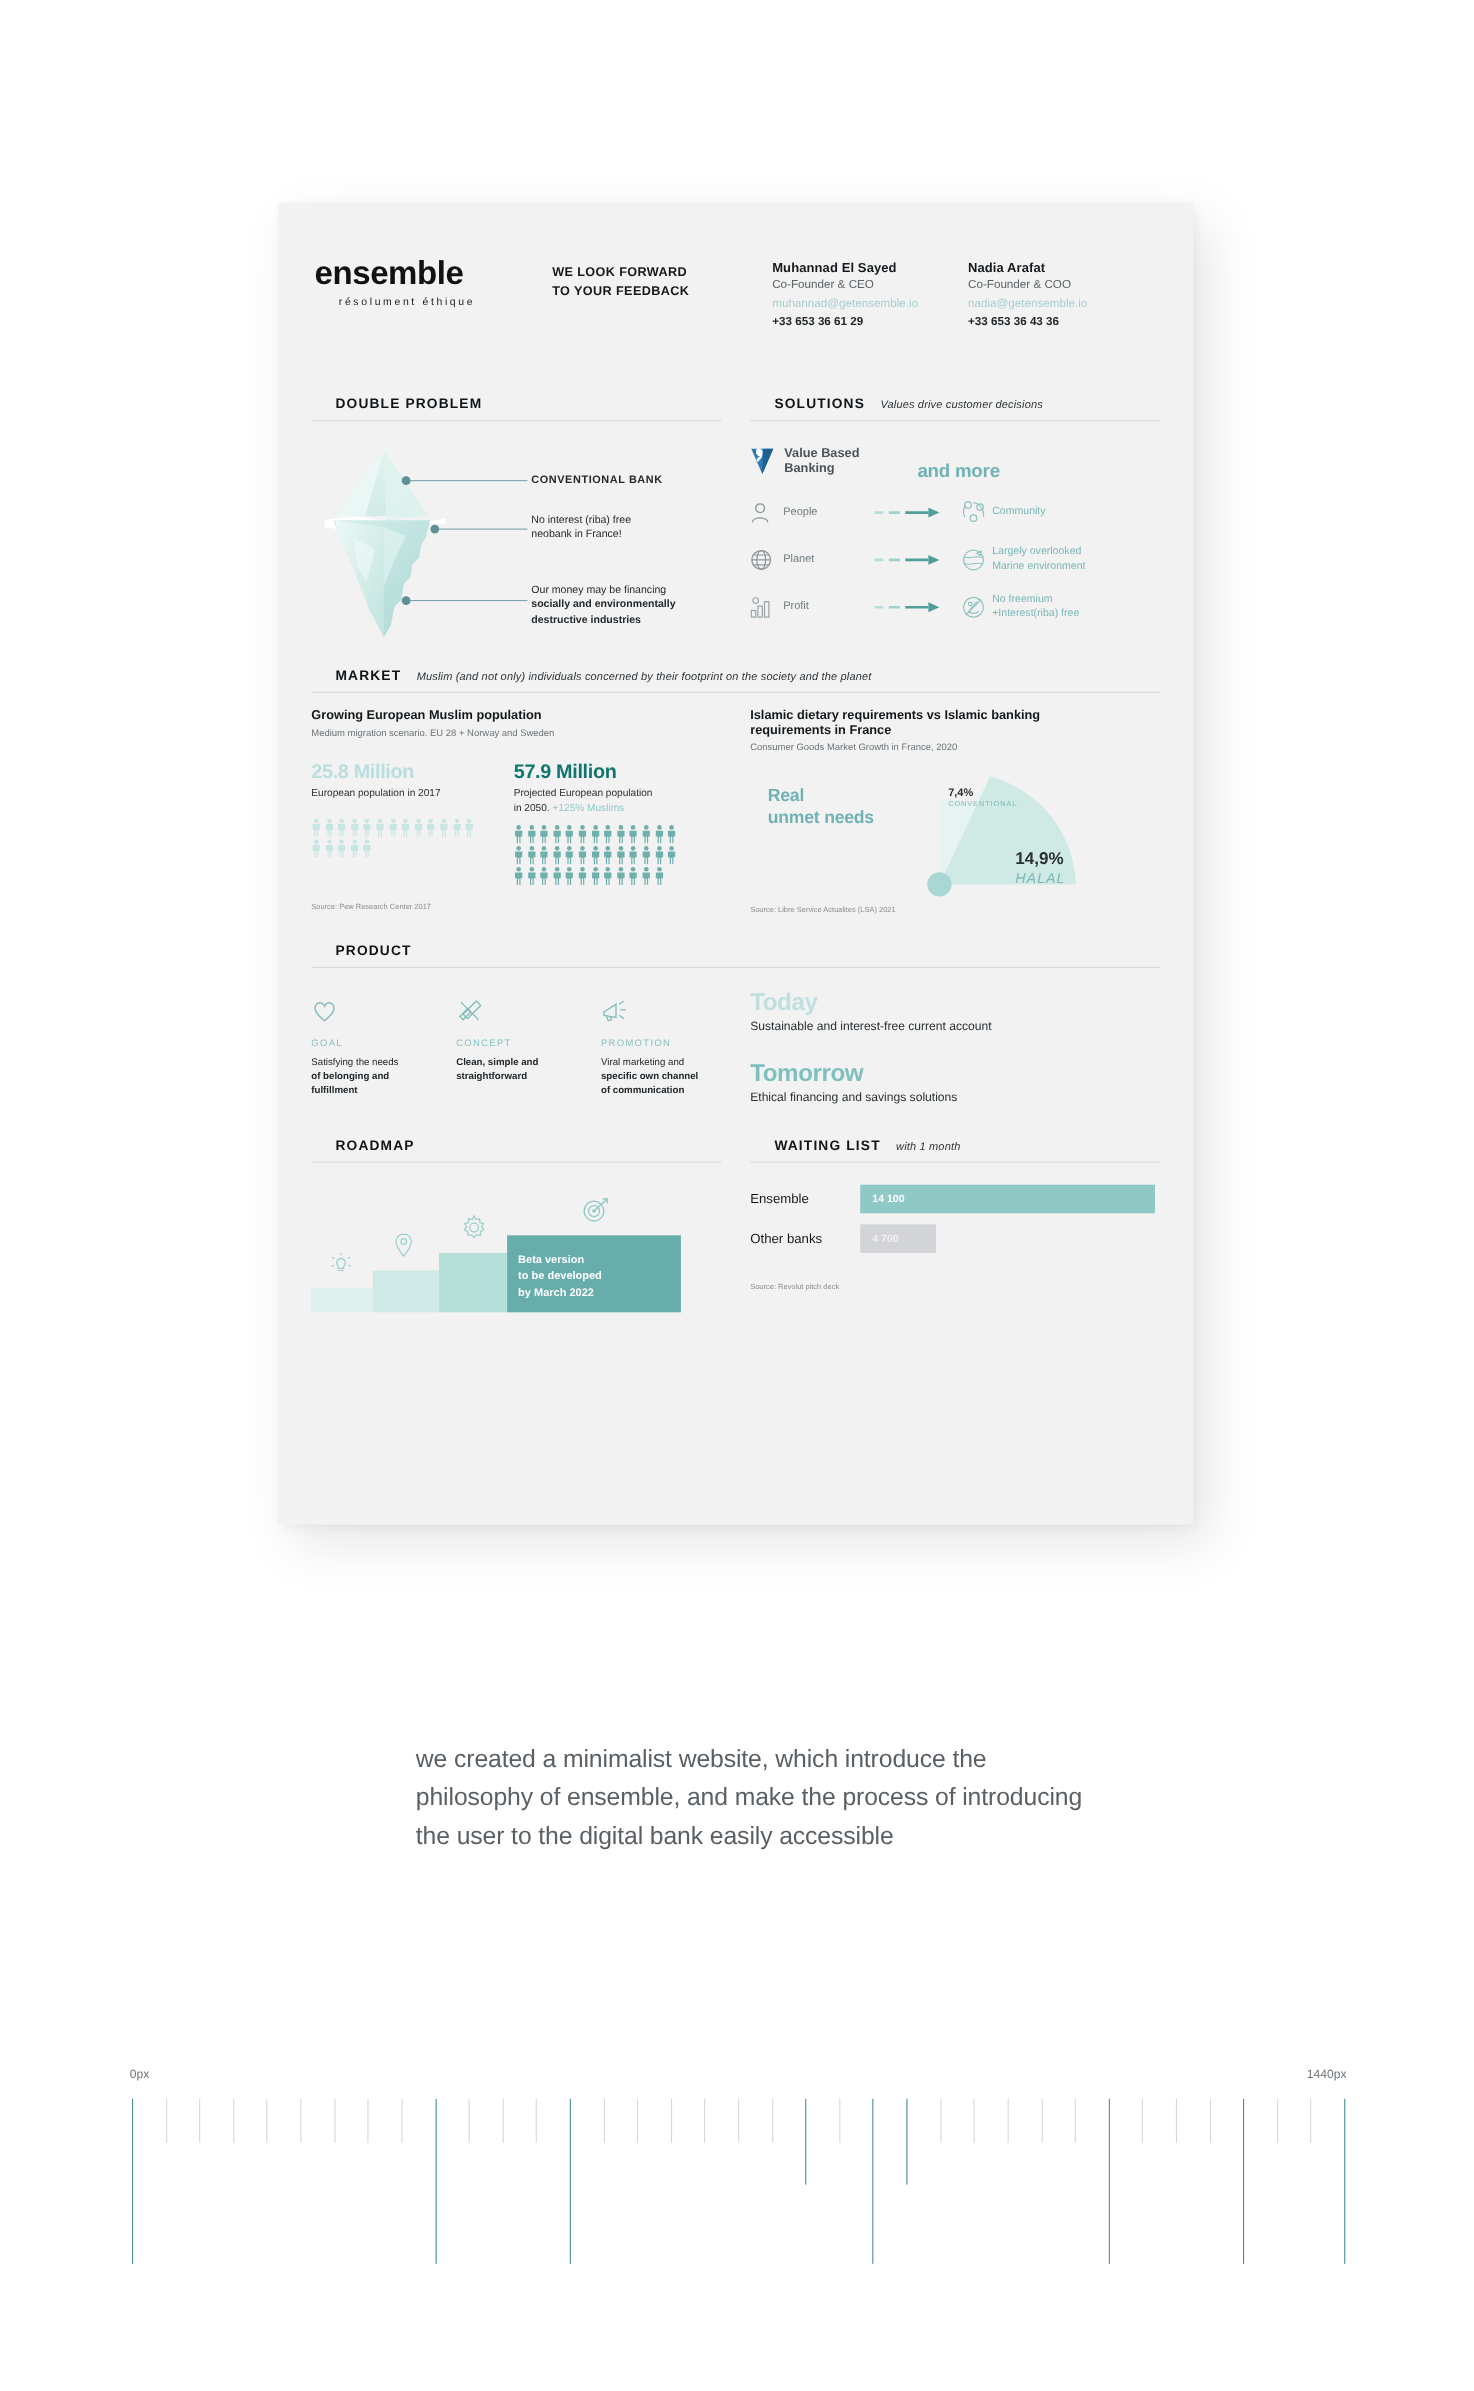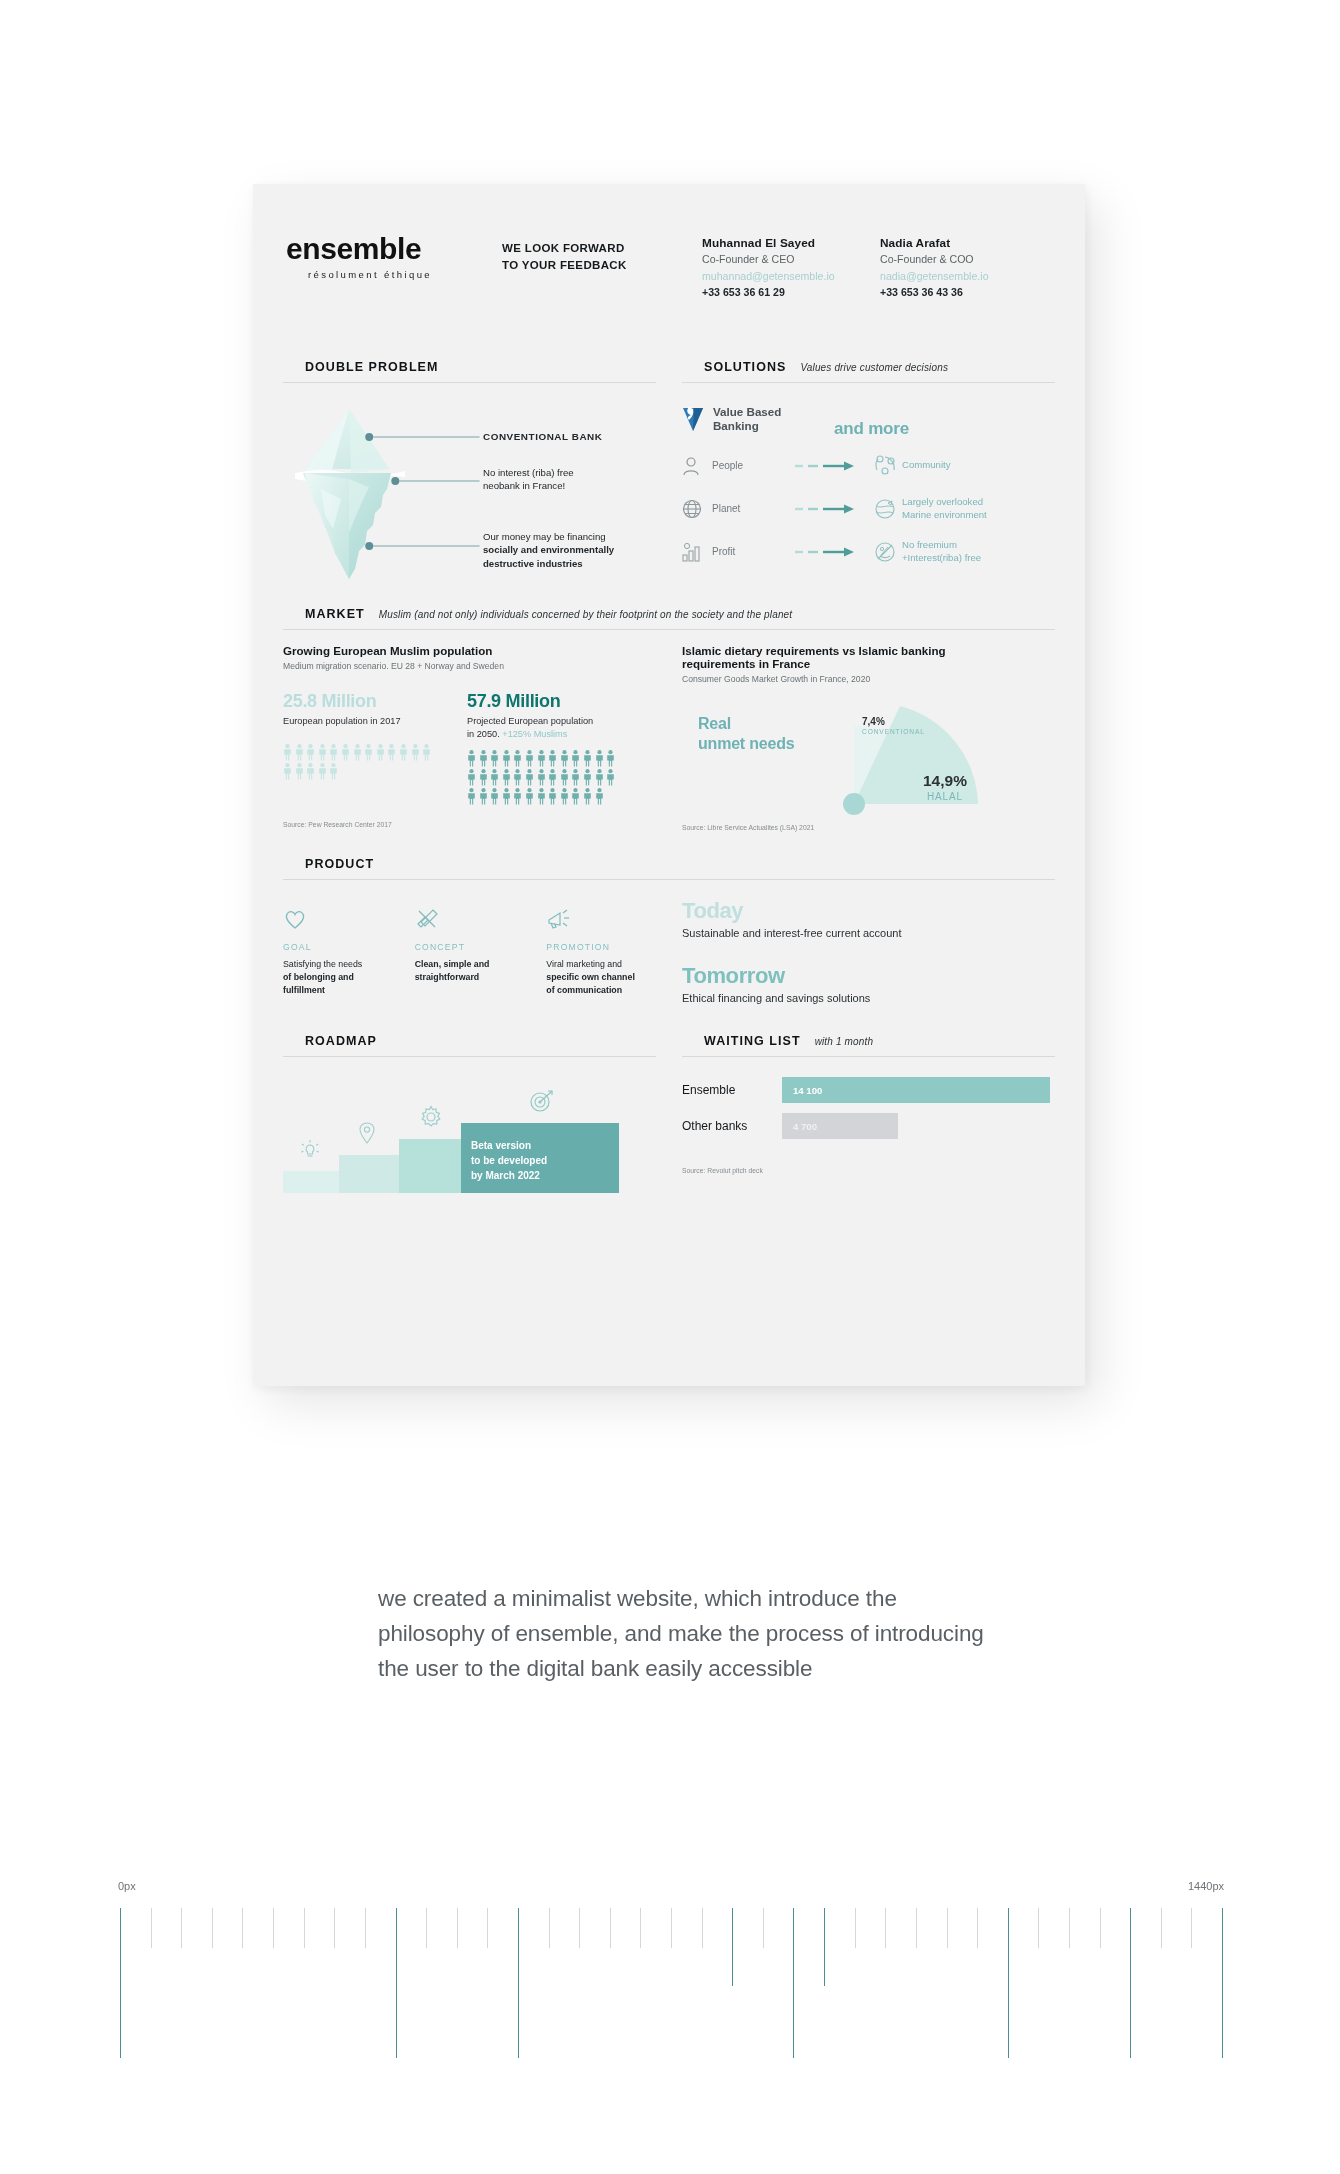--- a/index.html
+++ b/index.html
@@ -88,21 +88,21 @@
   .bigcap { font-size: 9.2px; color:#2a2f33; line-height:1.45; margin-top: 3px; }
   .bigcap .hl { color:#8fc9c6; }
   .pico { display:flex; flex-wrap:wrap; width: 100%; }
   .src { font-size:6.8px; color:#878d91; }
 
   .fan-wrap { position:relative; width: 185px; height: 118px; }
   .fan-lbl { position:absolute; }
   .fan-num { font-size: 10px; font-weight:700; color:#2b3135; }
   .fan-cap { font-size: 6.6px; color:#7cb7b9; letter-spacing:0.9px; margin-top:1px; }
   .fan-num.big { font-size: 15.5px; }
-  .fan-cap.big { font-size: 10px; }
+  .fan-cap.big { font-size: 13px; font-style: italic; }
   .real-unmet { font-size: 16px; font-weight:700; color:#6fb2b4; line-height:1.24; letter-spacing:-0.2px; }
 
   
   .prd-body { margin-top: 18px; }
   .today { font-size: 22px; font-weight:700; color:#bfe0de; letter-spacing:-0.4px; }
   .tomorrow { font-size: 22px; font-weight:700; color:#7ec0bd; letter-spacing:-0.4px; }
   .prd-sub { font-size: 11px; color:#2a3034; margin-top: 3px; }
   .gcp { display:flex; gap: 22px; margin-top: 10px; }
   .gcp-item { width: 112px; }
   .gcp-cap { font-size: 8.6px; color:#86c1c0; letter-spacing:1.2px; margin-top: 8px; }
@@ -792,21 +792,21 @@
 
           <div class="wl-body">
             <div class="wl-row">
               <div class="wl-name">Ensemble</div>
               <div class="wl-bar a" style="width:268px;">
                 <span>14 100</span>
               </div>
             </div>
             <div class="wl-row">
               <div class="wl-name">Other banks</div>
-              <div class="wl-bar b" style="width:116px;">
+              <div class="wl-bar b" style="width:69px;">
                 <span>4 700</span>
               </div>
             </div>
             <div class="src" style="margin-top:28px;">Source: Revolut pitch deck</div>
           </div>
         </div>
       </div>
 
     </div>
   </div>

